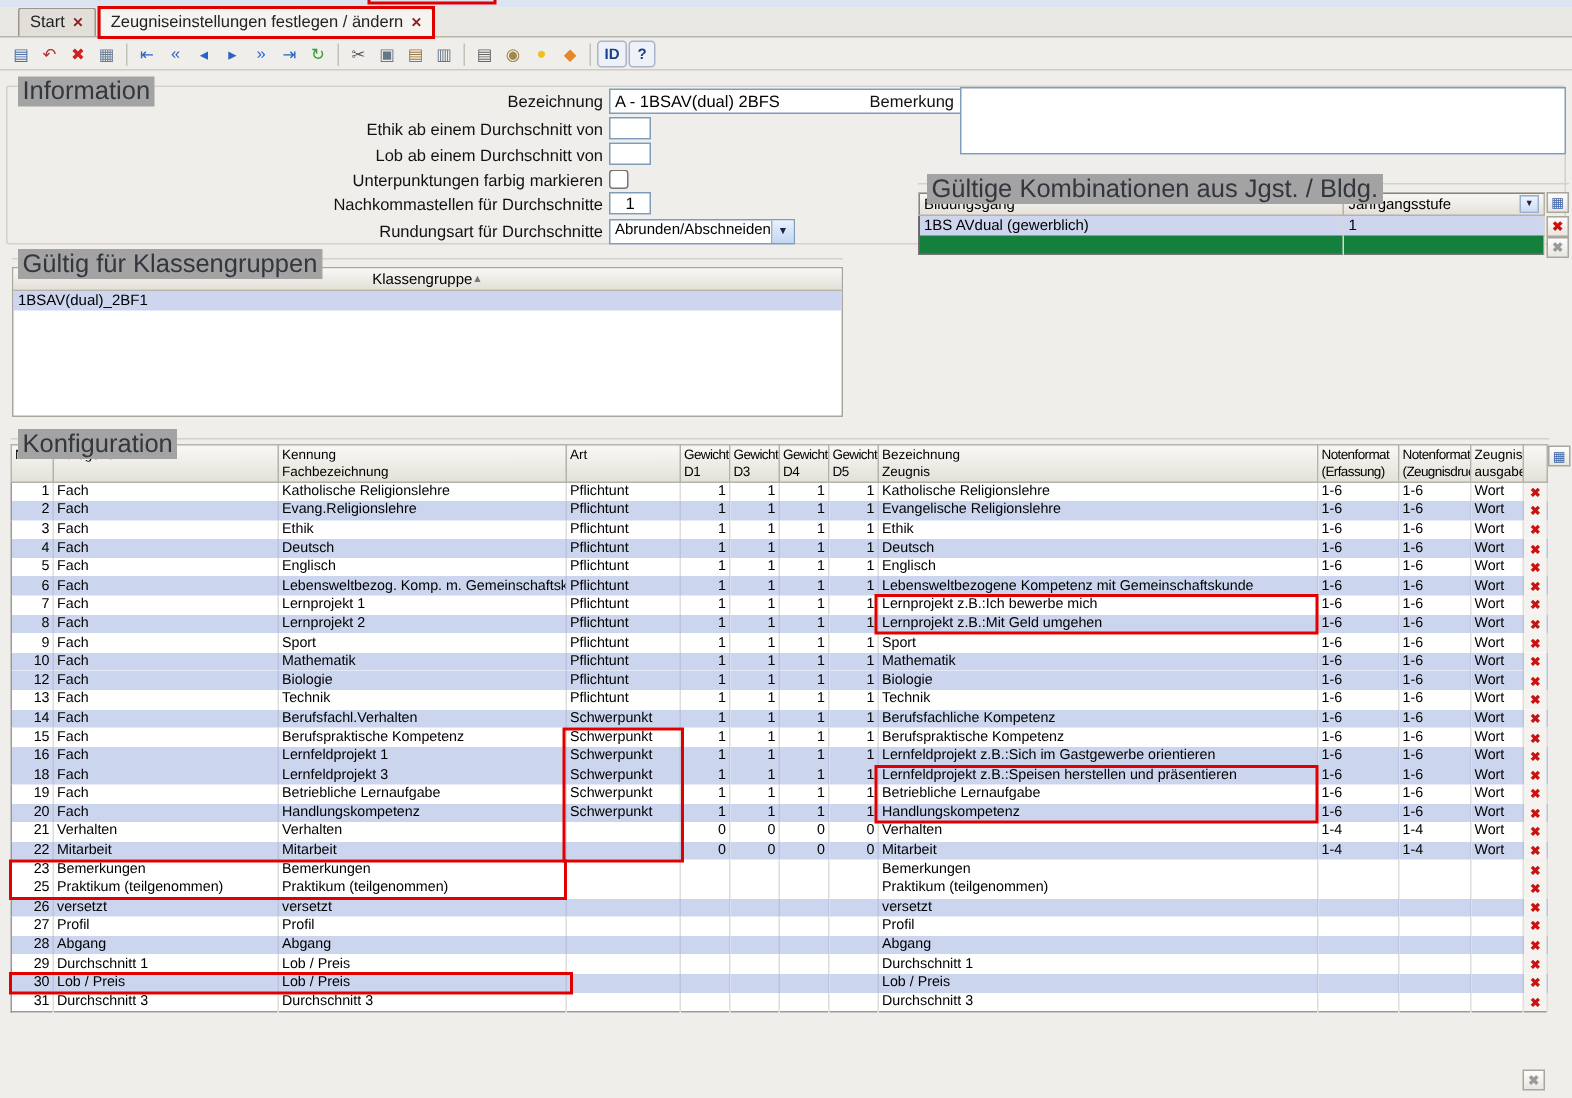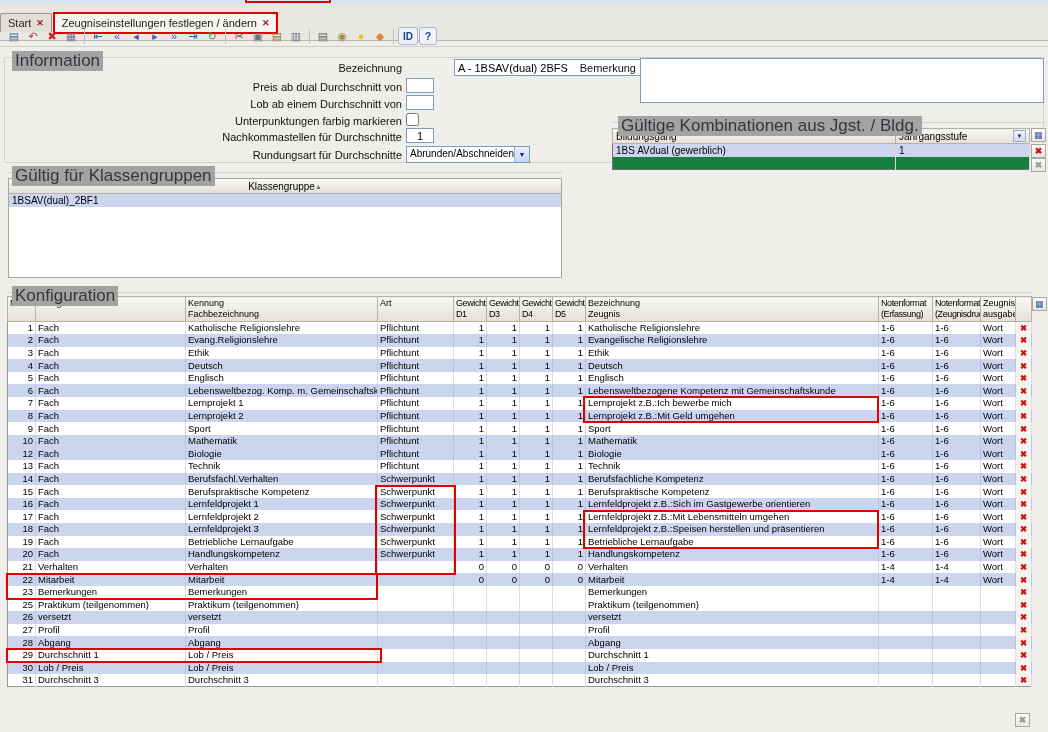--- a/index.html
+++ b/index.html
@@ -1,21 +1,21 @@
 <!DOCTYPE html>
 <html style="--annotation: #e10000; --alt_row: #ccd5ee; --selected_row: #cdd6ee; --input_border: #7f9db9;"><head>
 <meta charset="utf-8">
 <style>
   *{box-sizing:border-box;margin:0;padding:0}
   html,body{width:1048px;height:732px}
   body{font-family:"Liberation Sans",sans-serif;background:#f0eeea;position:relative;overflow:hidden}
   #app{position:absolute;left:0;top:0;width:1048px;height:732px}
 
   .topstrip{position:absolute;left:0;top:0;width:1048px;height:5px;background:#dbe4f0}
-  .tabbar{position:absolute;left:0;top:5px;width:1048px;height:36px;background:#e9e7e1;border-bottom:1px solid #b9b6ae;display:flex;gap:2px;align-items:center;padding-left:0}
+  .tabbar{position:absolute;left:0;top:5px;width:1048px;height:20px;background:#e9e7e1;border-bottom:1px solid #b9b6ae;display:flex;gap:2px;align-items:flex-start;padding-left:12px}
   .tab{height:19px;background:#e2dfd8;border:1px solid #9a978f;border-bottom:none;border-radius:2px 2px 0 0;display:flex;align-items:center;gap:5px;padding:0 7px;font-size:11px;color:#222;position:relative;white-space:nowrap}
   .tab.active{background:#f6f4f0}
   .tclose{color:#8b2020;font-size:9px;font-weight:bold}
   .ann-inline{position:absolute;inset:-2px;border:2px solid var(--annotation);pointer-events:none}
 
   .toolbar{position:absolute;left:0;top:26px;width:1048px;height:21px;border-bottom:1px solid #cfccc4;display:flex;align-items:center;gap:1px;padding-left:5px}
   .tbi{width:18px;height:18px;display:flex;align-items:center;justify-content:center;font-size:11px;border:1px solid transparent;border-radius:2px;cursor:default}
   .tbi.txt{width:auto;min-width:18px;padding:0 4px;font-size:10px;font-weight:bold;border:1px solid #aab4c8;background:#eef2f8;border-radius:3px}
   .tbsep{width:1px;height:15px;background:#c4c1b9;margin:0 3px}
 
@@ -107,23 +107,23 @@
       <div class="tbi" style="color: rgb(232, 134, 42);">◆</div>
       <div class="tbsep"></div>
       <div class="tbi txt" style="color: rgb(26, 63, 143);">ID</div>
       <div class="tbi txt" style="color: rgb(26, 63, 143);">?</div>
     </div>
 
   <div class="gbox" style="left:4px;top:57px;width:1040px;height:106px"></div>
   <div class="glabel" style="left:12px;top:51px">Information</div>
 
   <div class="flabel" style="top:62px">Bezeichnung</div>
-  <input class="tinput" style="left: 406px; top: 59px; width: 311px; height: 17px; margin-left: 48px;" value="A - 1BSAV(dual) 2BFS">
-
-  <div class="flabel" style="top:81px">Preis ab dual Durchschnitt von</div>
+  <input class="tinput" style="left: 406px; top: 59px; width: 311px; height: 17px;" value="A - 1BSAV(dual) 2BFS">
+
+  <div class="flabel" style="top:81px">Ethik ab einem Durchschnitt von</div>
   <input class="tinput" style="left: 406px; top: 78px; width: 28px; height: 15px;">
 
   <div class="flabel" style="top:98px">Lob ab einem Durchschnitt von</div>
   <input class="tinput" style="left: 406px; top: 95px; width: 28px; height: 15px;">
 
   <div class="flabel" style="top:115px">Unterpunktungen farbig markieren</div>
   <input type="checkbox" class="cb" style="left: 406px; top: 113px;">
 
   <div class="flabel" style="top:131px">Nachkommastellen für Durchschnitte</div>
   <input class="tinput" style="left: 406px; top: 128px; width: 28px; height: 15px; text-align: center;" value="1">
@@ -490,35 +490,20 @@
           <td class="num">1</td>
           <td class="num">1</td>
           <td class="num">1</td>
           <td>Lernfeldprojekt z.B.:Sich im Gastgewerbe orientieren</td>
           <td>1-6</td>
           <td>1-6</td>
           <td>Wort</td>
           <td class="del">✖</td>
         </tr>
 
-        <tr>
-          <td class="num">17</td>
-          <td>Fach</td>
-          <td>Lernfeldprojekt 2</td>
-          <td>Schwerpunkt</td>
-          <td class="num">1</td>
-          <td class="num">1</td>
-          <td class="num">1</td>
-          <td class="num">1</td>
-          <td>Lernfeldprojekt z.B.:Mit Lebensmitteln umgehen</td>
-          <td>1-6</td>
-          <td>1-6</td>
-          <td>Wort</td>
-          <td class="del">✖</td>
-        </tr>
 
         <tr class="alt">
           <td class="num">18</td>
           <td>Fach</td>
           <td>Lernfeldprojekt 3</td>
           <td>Schwerpunkt</td>
           <td class="num">1</td>
           <td class="num">1</td>
           <td class="num">1</td>
           <td class="num">1</td>

